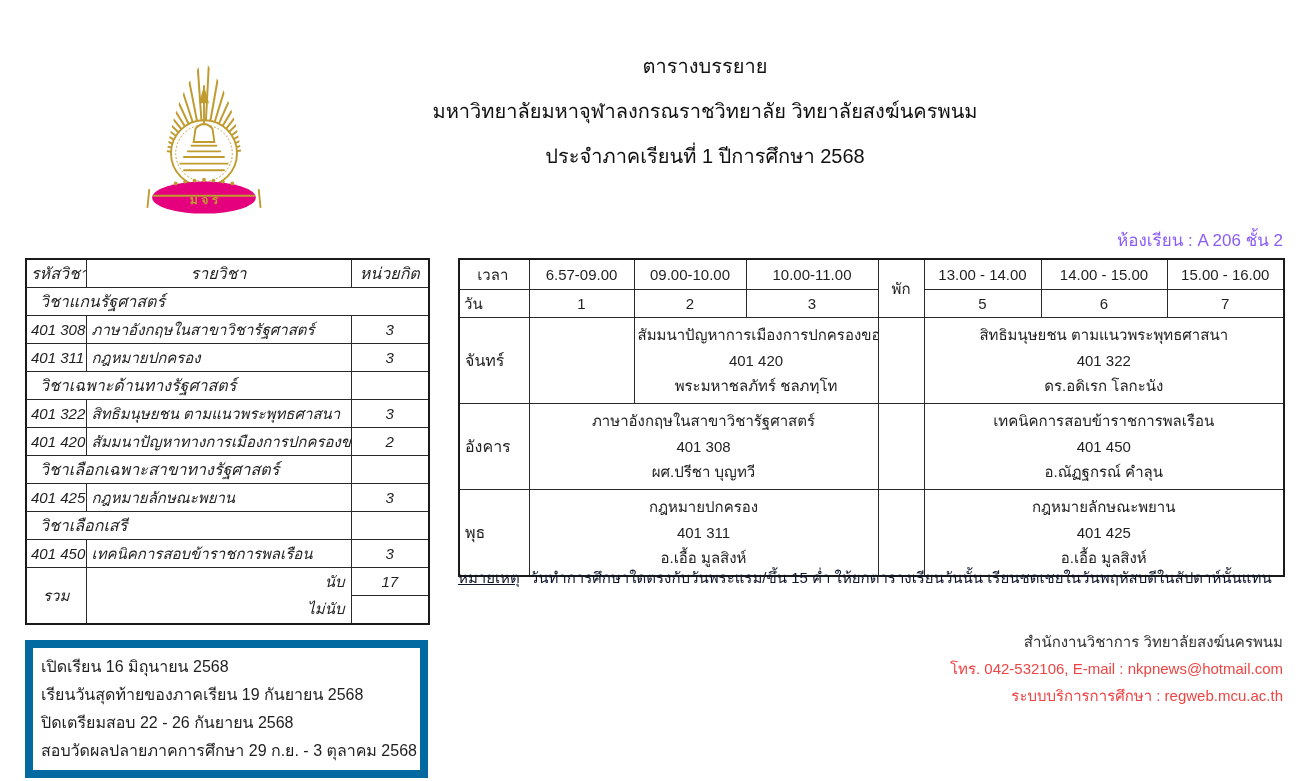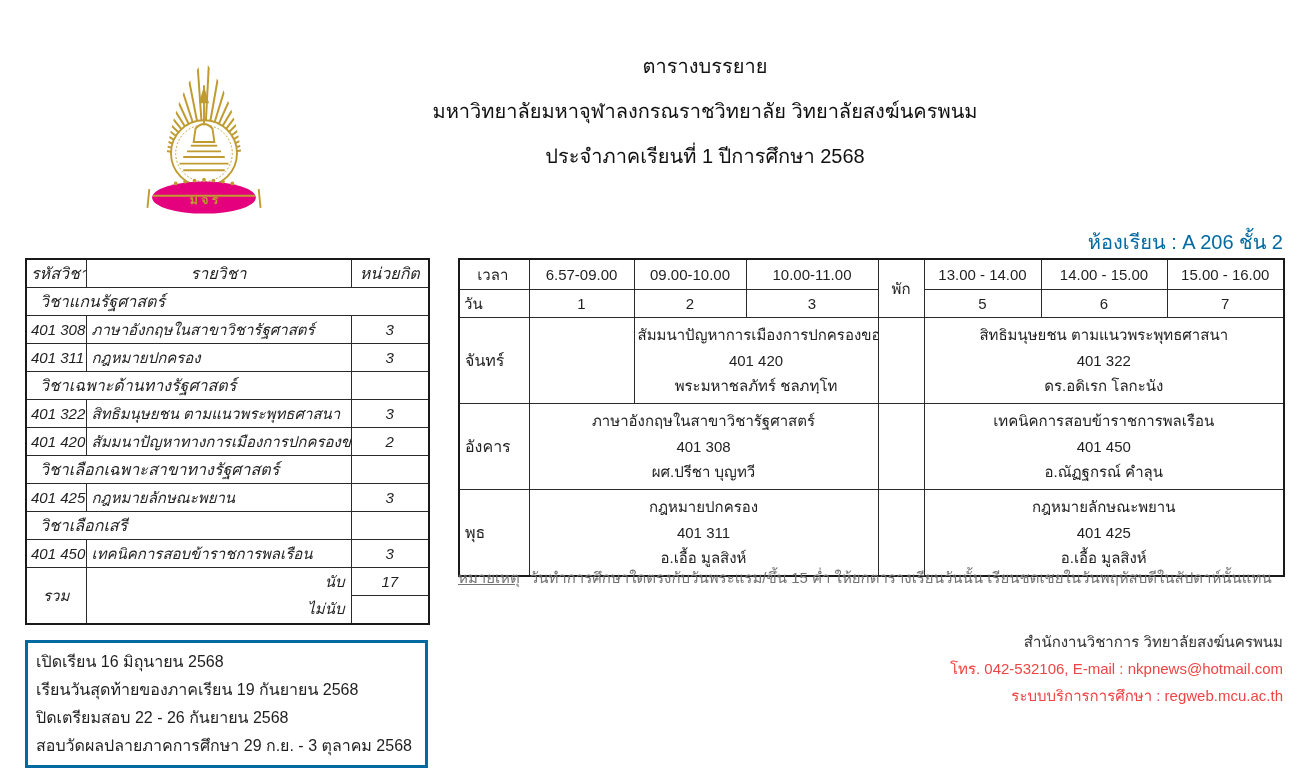--- a/index.html
+++ b/index.html
@@ -2,21 +2,21 @@
 <html><head>
 <meta charset="utf-8">
 <style>
   html,body{margin:0;padding:0;background:#ffffff;}
   body{width:1310px;height:781px;font-family:"Liberation Sans","DejaVu Sans",sans-serif;color:#1f1f1f;}
   .page{position:relative;width:1310px;height:781px;background:#fff;overflow:hidden;}
 
   
   .logo{position:absolute;left:138px;top:58px;width:132px;height:166px;}
   .titles{position:absolute;left:300px;top:44px;width:810px;text-align:center;font-size:20px;line-height:45px;color:#111;}
-  .room{position:absolute;right:27px;top:226px;font-size:20px;color:#0369a1;}
+  .room{position:absolute;right:27px;top:226px;font-size:17px;color:#8b5cf6;}
 
   
   table{border-collapse:collapse;table-layout:fixed;}
   td{border:1px solid #2a2a2a;font-size:15px;color:#1f1f1f;overflow:hidden;white-space:nowrap;}
   .courses{position:absolute;left:25px;top:258px;width:403px;border:2px solid #1a1a1a;font-style:italic;}
   .courses td{height:27px;padding:0 4px;}
   .courses .hd{text-align:center;font-size:16px;}
   .courses .code{text-align:left;}
   .courses .name{text-align:left;padding-left:5px;}
   .courses .cr{text-align:center;}
@@ -31,25 +31,25 @@
   .timetable tr.h1 td{height:27px;font-size:15px;}
   .timetable tr.h2 td{height:25px;font-size:15px;}
   .timetable tr.d td{height:83px;}
   .timetable .tlabel{text-align:center;padding-right:4px;}
   .timetable .dlabel{text-align:left;padding-left:4px;}
   .timetable .dayname{text-align:left;padding-left:5px;font-size:16px;}
   .slot{height:100%;box-sizing:border-box;display:flex;flex-direction:column;justify-content:space-between;padding:5px 2px;}
   .slot div{line-height:22px;}
 
   
-  .note{position:absolute;left:458px;top:566px;width:840px;font-size:15px;color:#737373;}
+  .note{position:absolute;left:458px;top:566px;width:840px;font-size:15px;color:#0f172a;}
   .note .u{text-decoration:underline;margin-right:10px;}
 
   
-  .termbox{position:absolute;left:25px;top:640px;width:403px;box-sizing:border-box;border:3px solid #0369a1;padding:5px 8px;}
+  .termbox{position:absolute;left:25px;top:640px;width:403px;box-sizing:border-box;border:8px solid #0369a1;padding:5px 8px;}
   .termbox div{font-size:16px;line-height:28px;white-space:nowrap;}
 
   
   .office{position:absolute;right:27px;top:628px;text-align:right;}
   .office .l1{font-size:15px;color:#333;line-height:27px;}
   .office .l2,.office .l3{font-size:15px;color:#ef4444;line-height:27px;}
 </style>
 </head>
 <body>
 

